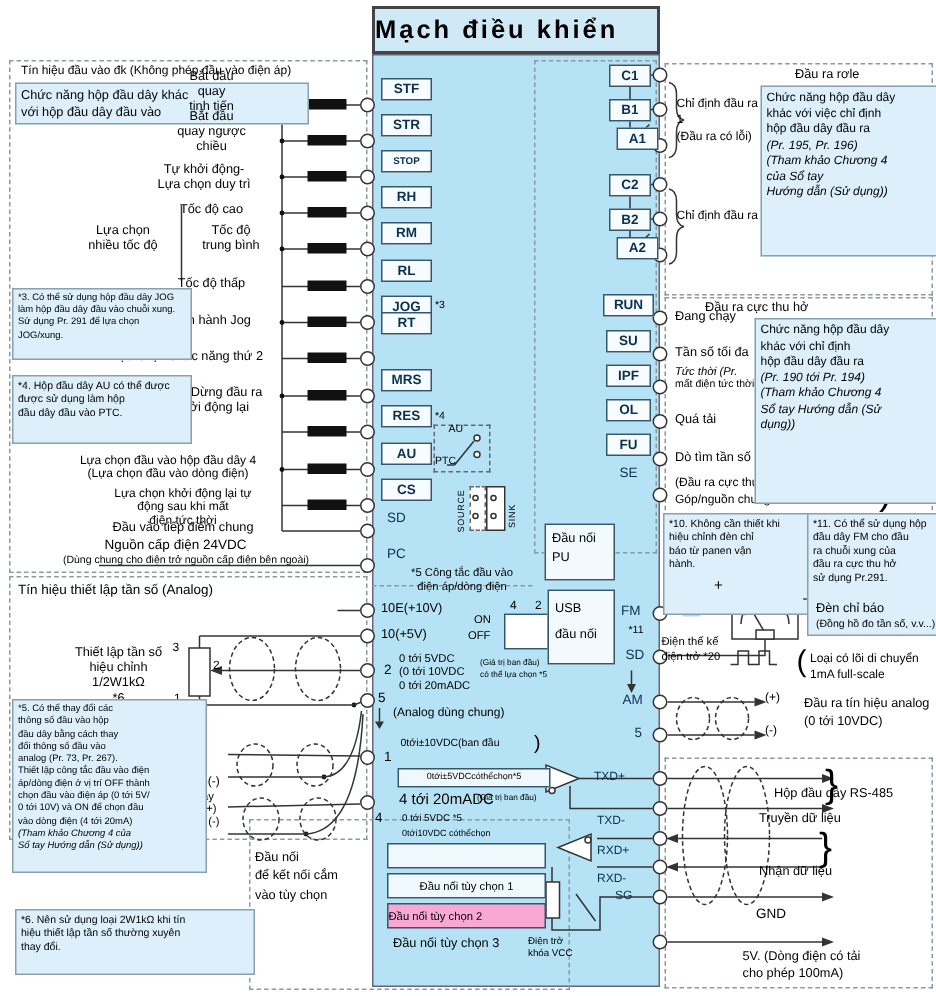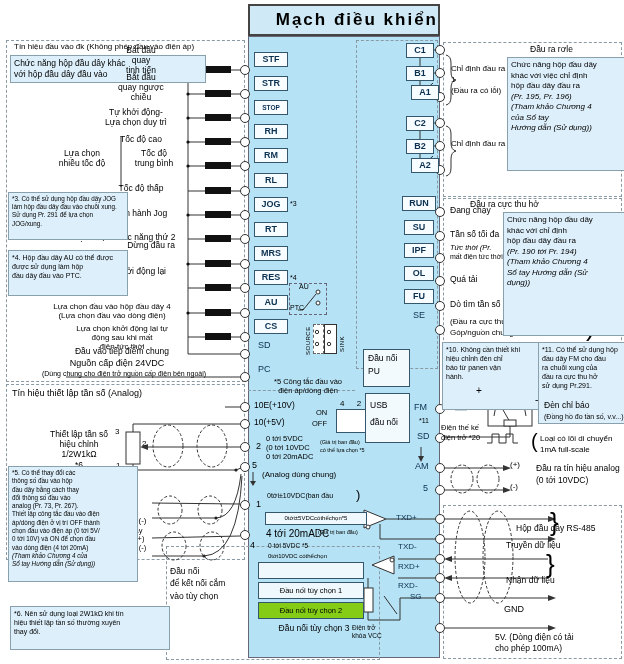--- a/index.html
+++ b/index.html
@@ -18,21 +18,21 @@
   .obox{position:absolute;background:#f2fafe;border:1px solid #35576e;z-index:3}
   .it{font-style:italic}
   .bold{font-weight:400}
   svg.wires{position:absolute;left:0;top:0;z-index:2}
 </style>
 </head>
 <body>
 
 <div class="abs" style="left:248px;top:36px;width:190px;height:620px;background:#b5e2f4;border:1px solid #667;z-index:0"></div>
 <div class="abs" style="left:248px;top:4px;width:188px;height:28px;background:#cfeaf6;border:2px solid #444;z-index:3;
-            font-size:17px;font-weight:700;text-align:right;line-height:28px;letter-spacing:2px">Mạch điều khiển</div>
+            font-size:17px;font-weight:700;text-align:left;line-height:28px;letter-spacing:2px">Mạch điều khiển</div>
 
 <div class="dash" style="left:6px;top:40px;width:237px;height:340px"></div>
 <div class="dash" style="left:6px;top:384px;width:237px;height:174px"></div>
 <div class="dash" style="left:166px;top:546px;width:212px;height:112px"></div>
 <div class="dash" style="left:356px;top:40px;width:80px;height:327px"></div>
 <div class="dash" style="left:443px;top:42px;width:177px;height:153px"></div>
 <div class="dash" style="left:443px;top:198px;width:177px;height:170px"></div>
 <div class="dash" style="left:443px;top:505px;width:177px;height:152px"></div>
 <div class="dash" style="left:248px;top:390px;width:107px;height:0;border:none;border-top:1px dashed #8a9aa5"></div>
 
@@ -245,21 +245,21 @@
 <div class="lbl ra" style="left:84px;top:108px;width:104px">Tự khởi động-
 Lựa chọn duy trì</div>
 <div class="lbl ra" style="left:96px;top:135px;width:90px">Tốc độ cao</div>
 <div class="lbl ra" style="left:50px;top:149px;width:64px">Lựa chọn
 nhiều tốc độ</div>
 <div class="lbl ra" style="left:122px;top:149px;width:64px">Tốc độ
 trung bình</div>
 <div class="lbl ra" style="left:96px;top:184px;width:90px">Tốc độ thấp</div>
 <div class="lbl ra" style="left:96px;top:209px;width:90px">Vận hành Jog</div>
 <div class="lbl ra" style="left:64px;top:233px;width:122px">Lựa chọn chức năng thứ 2</div>
-<div class="lbl ra" style="left:116px;top:241px;width:70px">Dừng đầu ra</div>
+<div class="lbl ra" style="left:116px;top:257px;width:70px">Dừng đầu ra</div>
 <div class="lbl ra" style="left:96px;top:267px;width:90px">Khởi động lại</div>
 <div class="lbl ra" style="left:38px;top:302px;width:148px;font-size:8px">Lựa chọn đầu vào hộp đầu dây 4
 (Lựa chọn đầu vào dòng điện)</div>
 <div class="lbl ra" style="left:58px;top:324px;width:128px;font-size:8px">Lựa chọn khởi động lại tự
 động sau khi mất
 điện tức thời</div>
 <div class="lbl ra" style="left:58px;top:347px;width:128px">Đầu vào tiếp điểm chung</div>
 <div class="lbl ra" style="left:48px;top:358px;width:138px;font-size:9px">Nguồn cấp điện 24VDC</div>
 <div class="lbl" style="left:12px;top:370px;width:224px;text-align:center;font-size:7px">(Dùng chung cho điện trở nguồn cấp điện bên ngoài)</div>
 
@@ -272,21 +272,21 @@
 đầu dây đầu vào PTC.</div>
 
 <div class="term" style="left:254px;top:52px">STF</div>
 <div class="term" style="left:254px;top:76px">STR</div>
 <div class="term" style="left:254px;top:100px;font-size:6.5px">STOP</div>
 <div class="term" style="left:254px;top:124px">RH</div>
 <div class="term" style="left:254px;top:148px">RM</div>
 <div class="term" style="left:254px;top:173px">RL</div>
 <div class="term" style="left:254px;top:197px">JOG</div>
 <div class="lbl" style="left:290px;top:200px;font-size:7px">*3</div>
-<div class="term" style="left:254px;top:222px">RT</div>
+<div class="term" style="left:254px;top:208px">RT</div>
 <div class="term" style="left:254px;top:246px">MRS</div>
 <div class="term" style="left:254px;top:270px">RES</div>
 <div class="lbl" style="left:290px;top:274px;font-size:7px">*4</div>
 <div class="term" style="left:254px;top:295px">AU</div>
 <div class="term" style="left:254px;top:319px">CS</div>
 <div class="lbl bold" style="left:258px;top:340px;font-size:9px;color:#0c3050">SD</div>
 <div class="lbl bold" style="left:258px;top:364px;font-size:9px;color:#0c3050">PC</div>
 
 <div class="dash" style="left:289px;top:283px;width:36px;height:30px;border-color:#667;z-index:3;background:transparent"></div>
 <div class="lbl bold" style="left:299px;top:283px;font-size:7px">AU</div>
@@ -319,22 +319,22 @@
 <div class="lbl" style="left:356px;top:488px;font-size:13px;font-weight:300">)</div>
 <div class="abs" style="left:265px;top:512px;width:100px;height:11px;border:1px solid #35576e;background:#eef8fd;font-size:6px;line-height:11px;text-align:center;z-index:3">0tới±5VDCcóthểchọn*5</div>
 <div class="lbl bold" style="left:250px;top:540px;font-size:9px">4</div>
 <div class="lbl" style="left:266px;top:528px;font-size:10px">4 tới 20mADC</div>
 <div class="lbl" style="left:318px;top:529px;width:46px;font-size:5.5px">(Giá trị ban đầu)</div>
 <div class="lbl" style="left:268px;top:542px;font-size:6.5px">0 tới 5VDC      *5</div>
 <div class="lbl" style="left:268px;top:553px;font-size:6px">0tới10VDC cóthểchọn</div>
 
 <div class="obox" style="left:258px;top:562px;width:104px;height:15px;background:#eef8fd"></div>
 <div class="obox" style="left:258px;top:582px;width:104px;height:15px;background:#eef8fd;font-size:7.5px;text-align:center;line-height:15px">Đầu nối tùy chọn 1</div>
-<div class="obox" style="left:258px;top:602px;width:104px;height:15px;background:#84cc16;font-size:7.5px;text-align:center;line-height:15px">Đầu nối tùy chọn 2</div>
-<div class="lbl" style="left:262px;top:624px;width:104px;font-size:8.5px;text-align:center">Đầu nối tùy chọn 3</div>
+<div class="obox" style="left:258px;top:602px;width:104px;height:15px;background:#f9a8d4;font-size:7.5px;text-align:left;line-height:15px">Đầu nối tùy chọn 2</div>
+<div class="lbl" style="left:262px;top:624px;width:104px;font-size:8.5px;">Đầu nối tùy chọn 3</div>
 
 <div class="term" style="left:406px;top:43px;width:26px">C1</div>
 <div class="term" style="left:406px;top:66px;width:26px">B1</div>
 <div class="term" style="left:411px;top:85px;width:26px">A1</div>
 <div class="term" style="left:406px;top:116px;width:26px">C2</div>
 <div class="term" style="left:406px;top:139px;width:26px">B2</div>
 <div class="term" style="left:411px;top:158px;width:26px">A2</div>
 <div class="term" style="left:402px;top:196px">RUN</div>
 <div class="term" style="left:404px;top:220px;width:28px">SU</div>
 <div class="term" style="left:404px;top:243px;width:28px">IPF</div>

